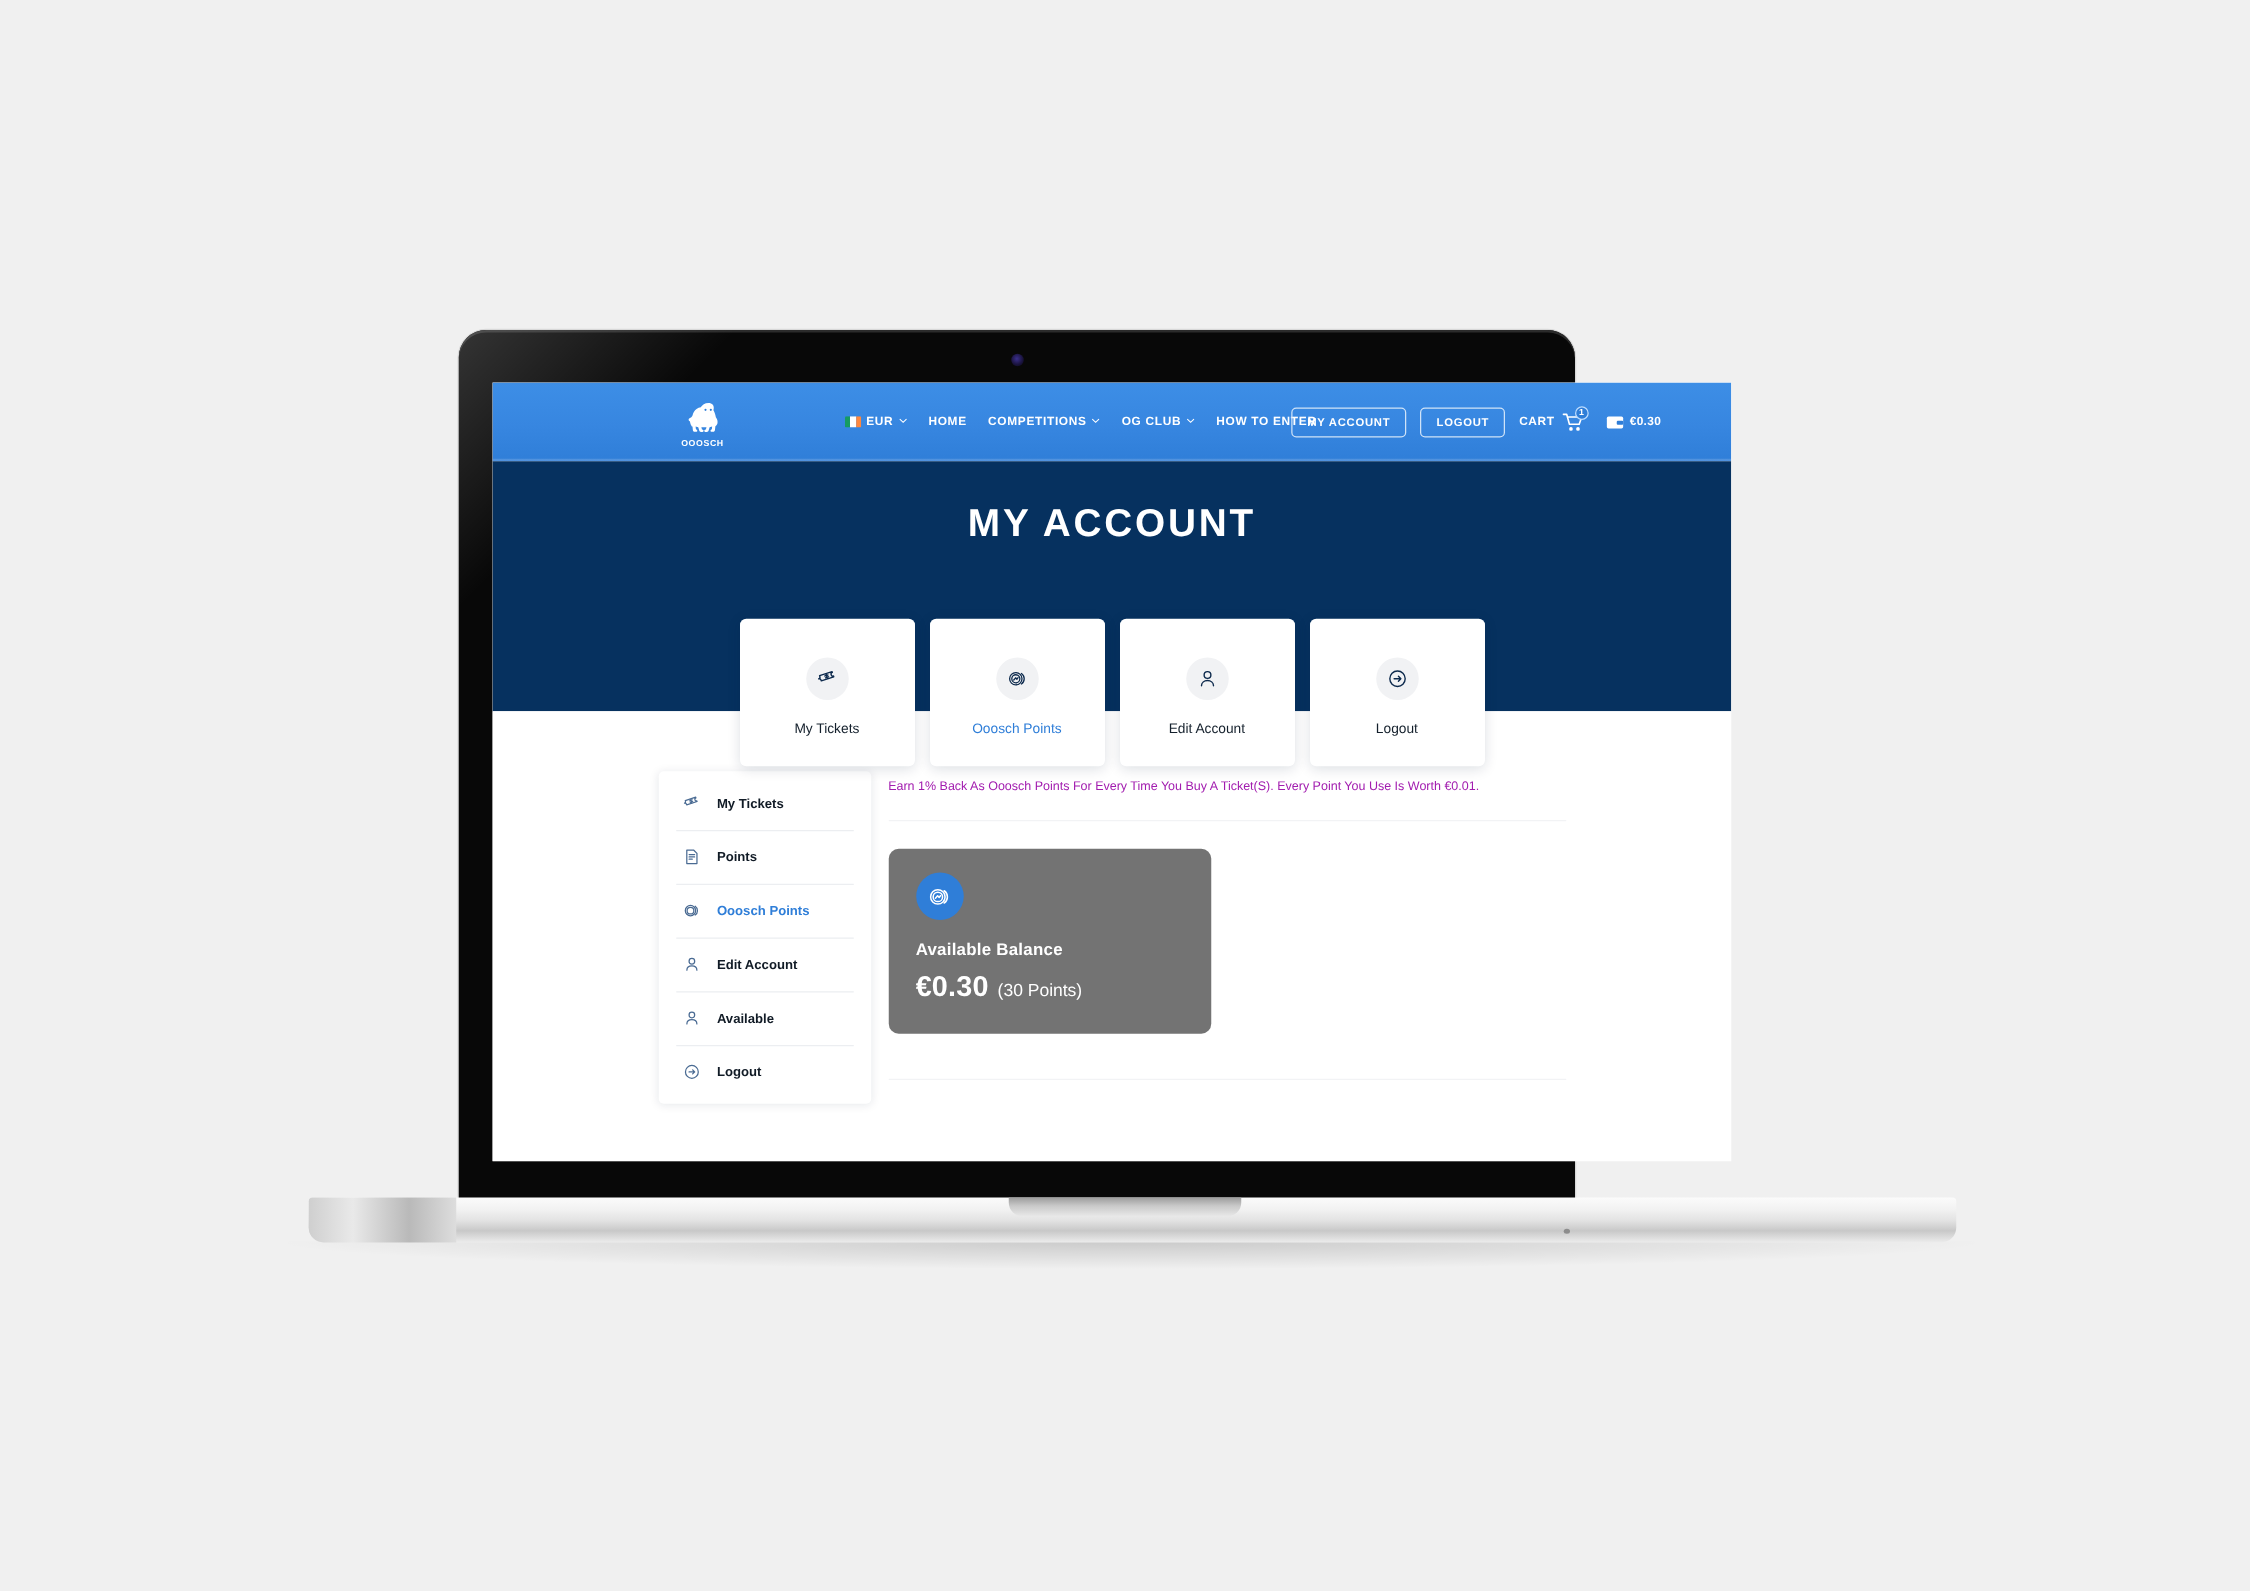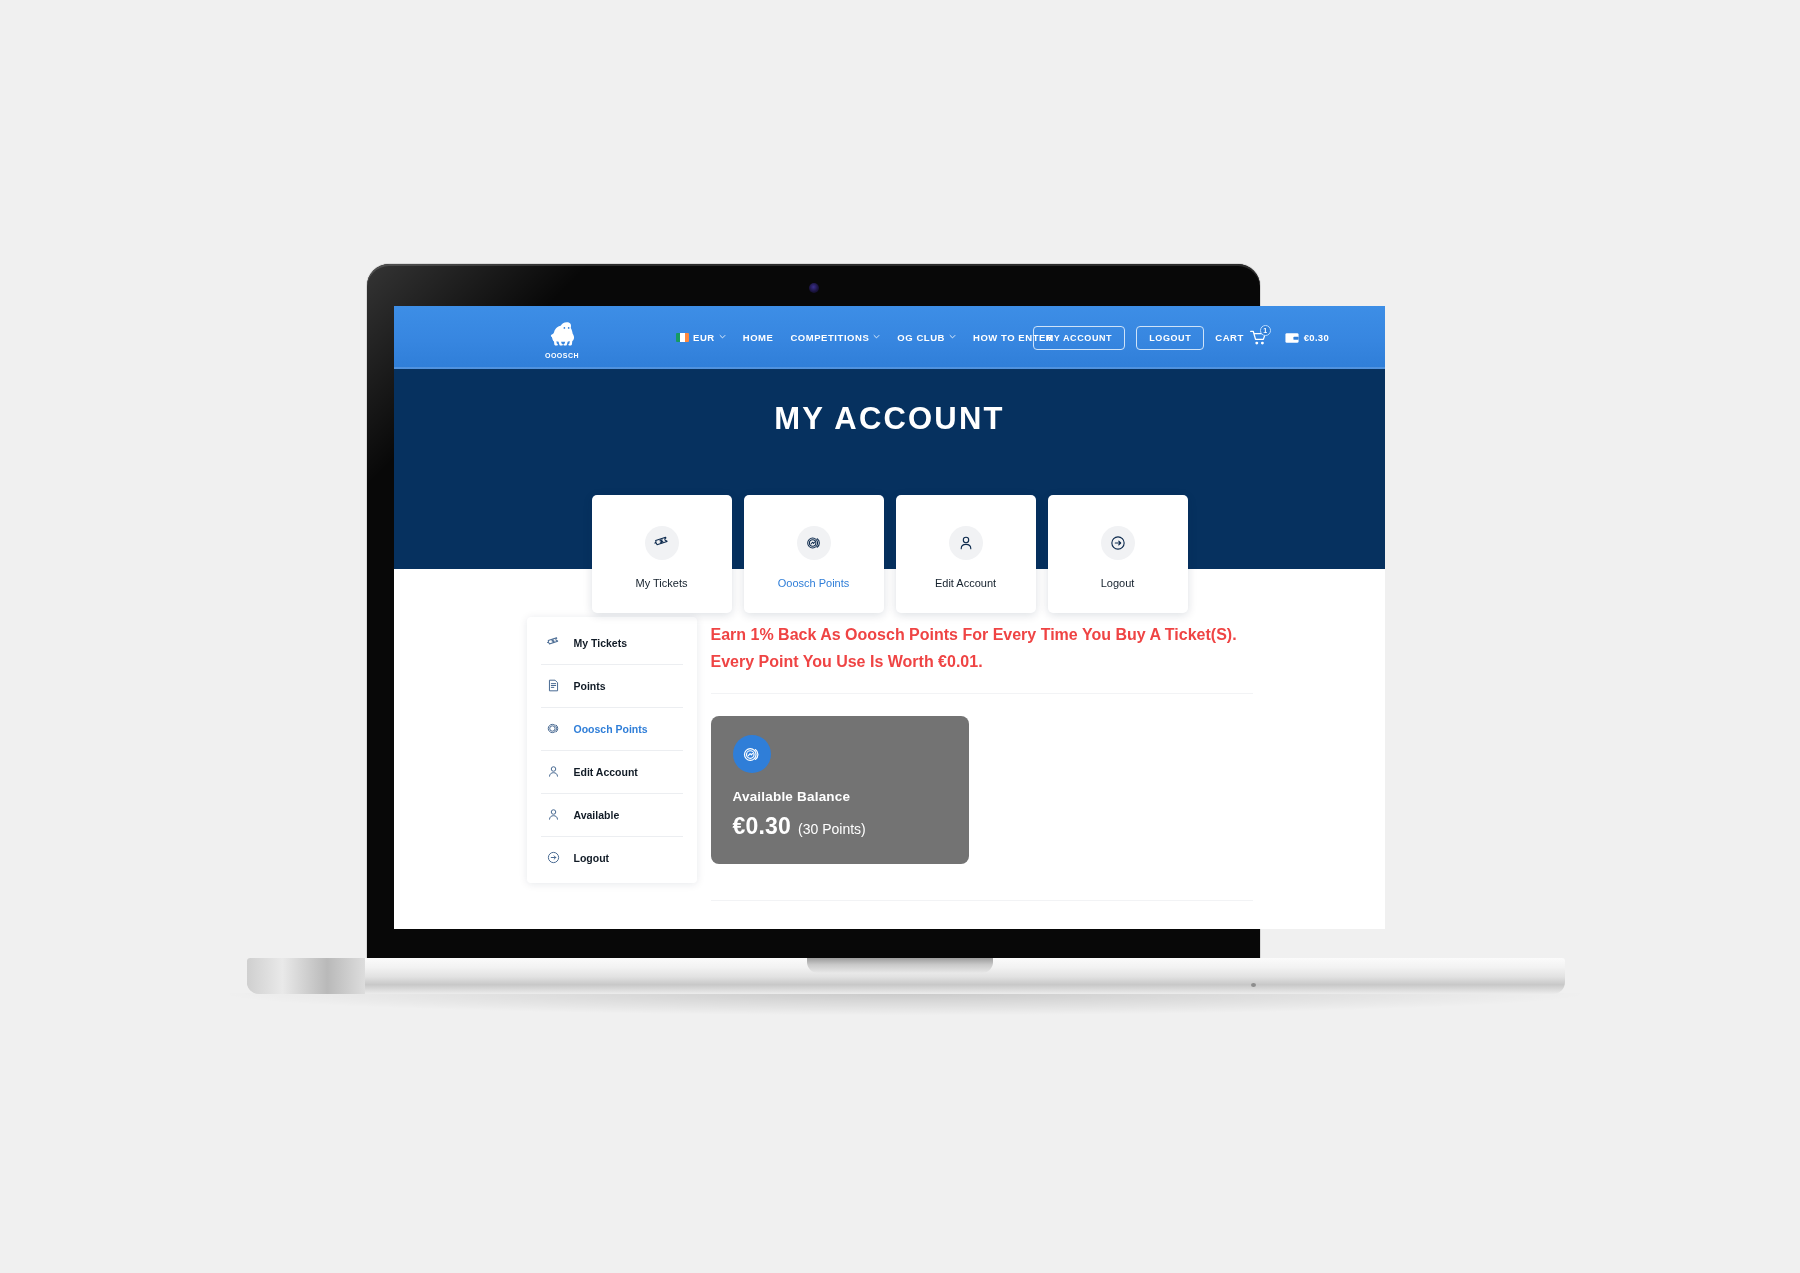--- a/index.html
+++ b/index.html
@@ -157,21 +157,21 @@
   .side-item + .side-item::before {
     content: ""; position: absolute; left: 14px; right: 14px; top: 0;
     height: 1px; background: #eceef1;
   }
   .side-item .si-ic { width: 17px; height: 17px; display:flex; align-items:center; justify-content:center; flex: 0 0 17px; }
   .side-item .si-lbl { font-size: 10.5px; color: #111b26; font-weight: 700; }
   .side-item.active .si-lbl { color: #2f7ed8; font-weight: 700; }
 
   .main-col { flex: 1; padding-top: 4px; }
   .intro-text {
-    font-size: 16px; line-height: 1.7; color: #ef4444; font-weight: 700;
+    font-size: 10px; line-height: 1.7; color: #a21caf; font-weight: 400;
     max-width: 540px;
   }
   .hr-soft { height: 1px; background: #f2f3f5; margin: 18px 0 0 0; }
   .balance-card {
     margin-top: 22px; width: 258px; height: 148px;
     background: #737373; border-radius: 8px; padding: 19px 22px;
     color: #ffffff;
   }
   .bal-ic {
     width: 38px; height: 38px; border-radius: 50%; background: #2f7ed8;

